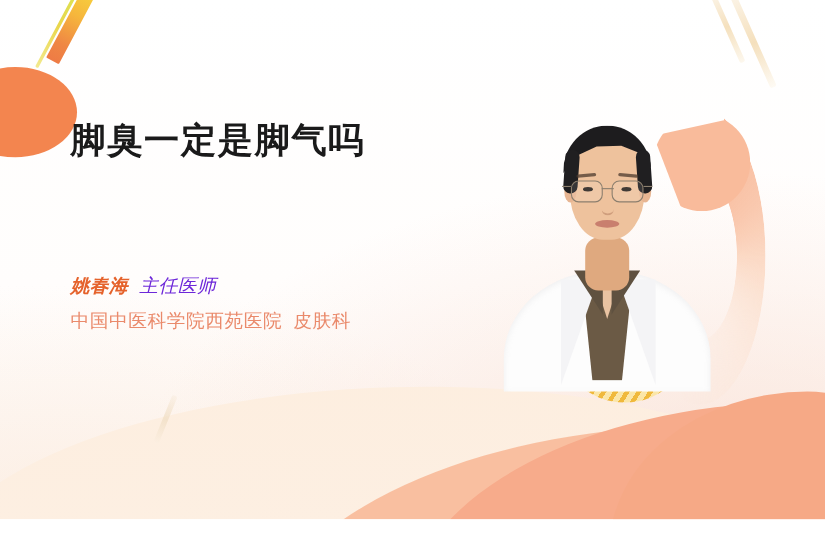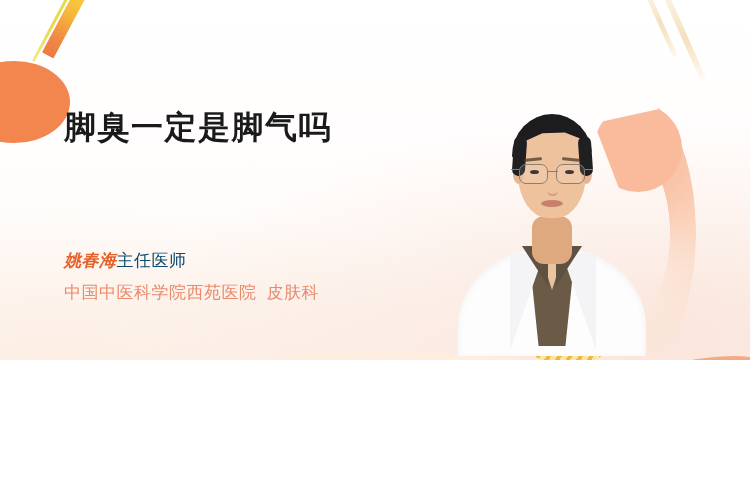--- a/index.html
+++ b/index.html
@@ -3,21 +3,21 @@
 <meta charset="utf-8">
 <style>
   html, body {
     margin: 0;
     padding: 0;
     background: #ffffff;
   }
   #card {
     position: relative;
     width: 750px;
-    height: 360px;
+    height: 472px;
     overflow: hidden;
     background: #ffffff;
     font-family: "DejaVu Sans", "Liberation Sans", sans-serif;
   }
 
   
   .bg-base {
     position: absolute;
     inset: 0;
     background:
@@ -217,22 +217,24 @@
     white-space: nowrap;
     margin-bottom: 6px;
   }
   .doctor-name {
     font-weight: 700;
     color: #e5622b;
     letter-spacing: 0.5px;
     font-style: italic;
   }
   .doctor-title {
-    color: #0c4a6e;
+    color: #6d28d9;
+    margin-left: 10px;
     letter-spacing: 0.5px;
+    font-style: italic;
   }
   .meta-line2 {
     font-size: 17px;
     color: #ea8a6b;
     letter-spacing: 0.5px;
     white-space: nowrap;
     line-height: 1.5;
   }
   .meta-dept { margin-left: 10px; text-align: right; }
 

